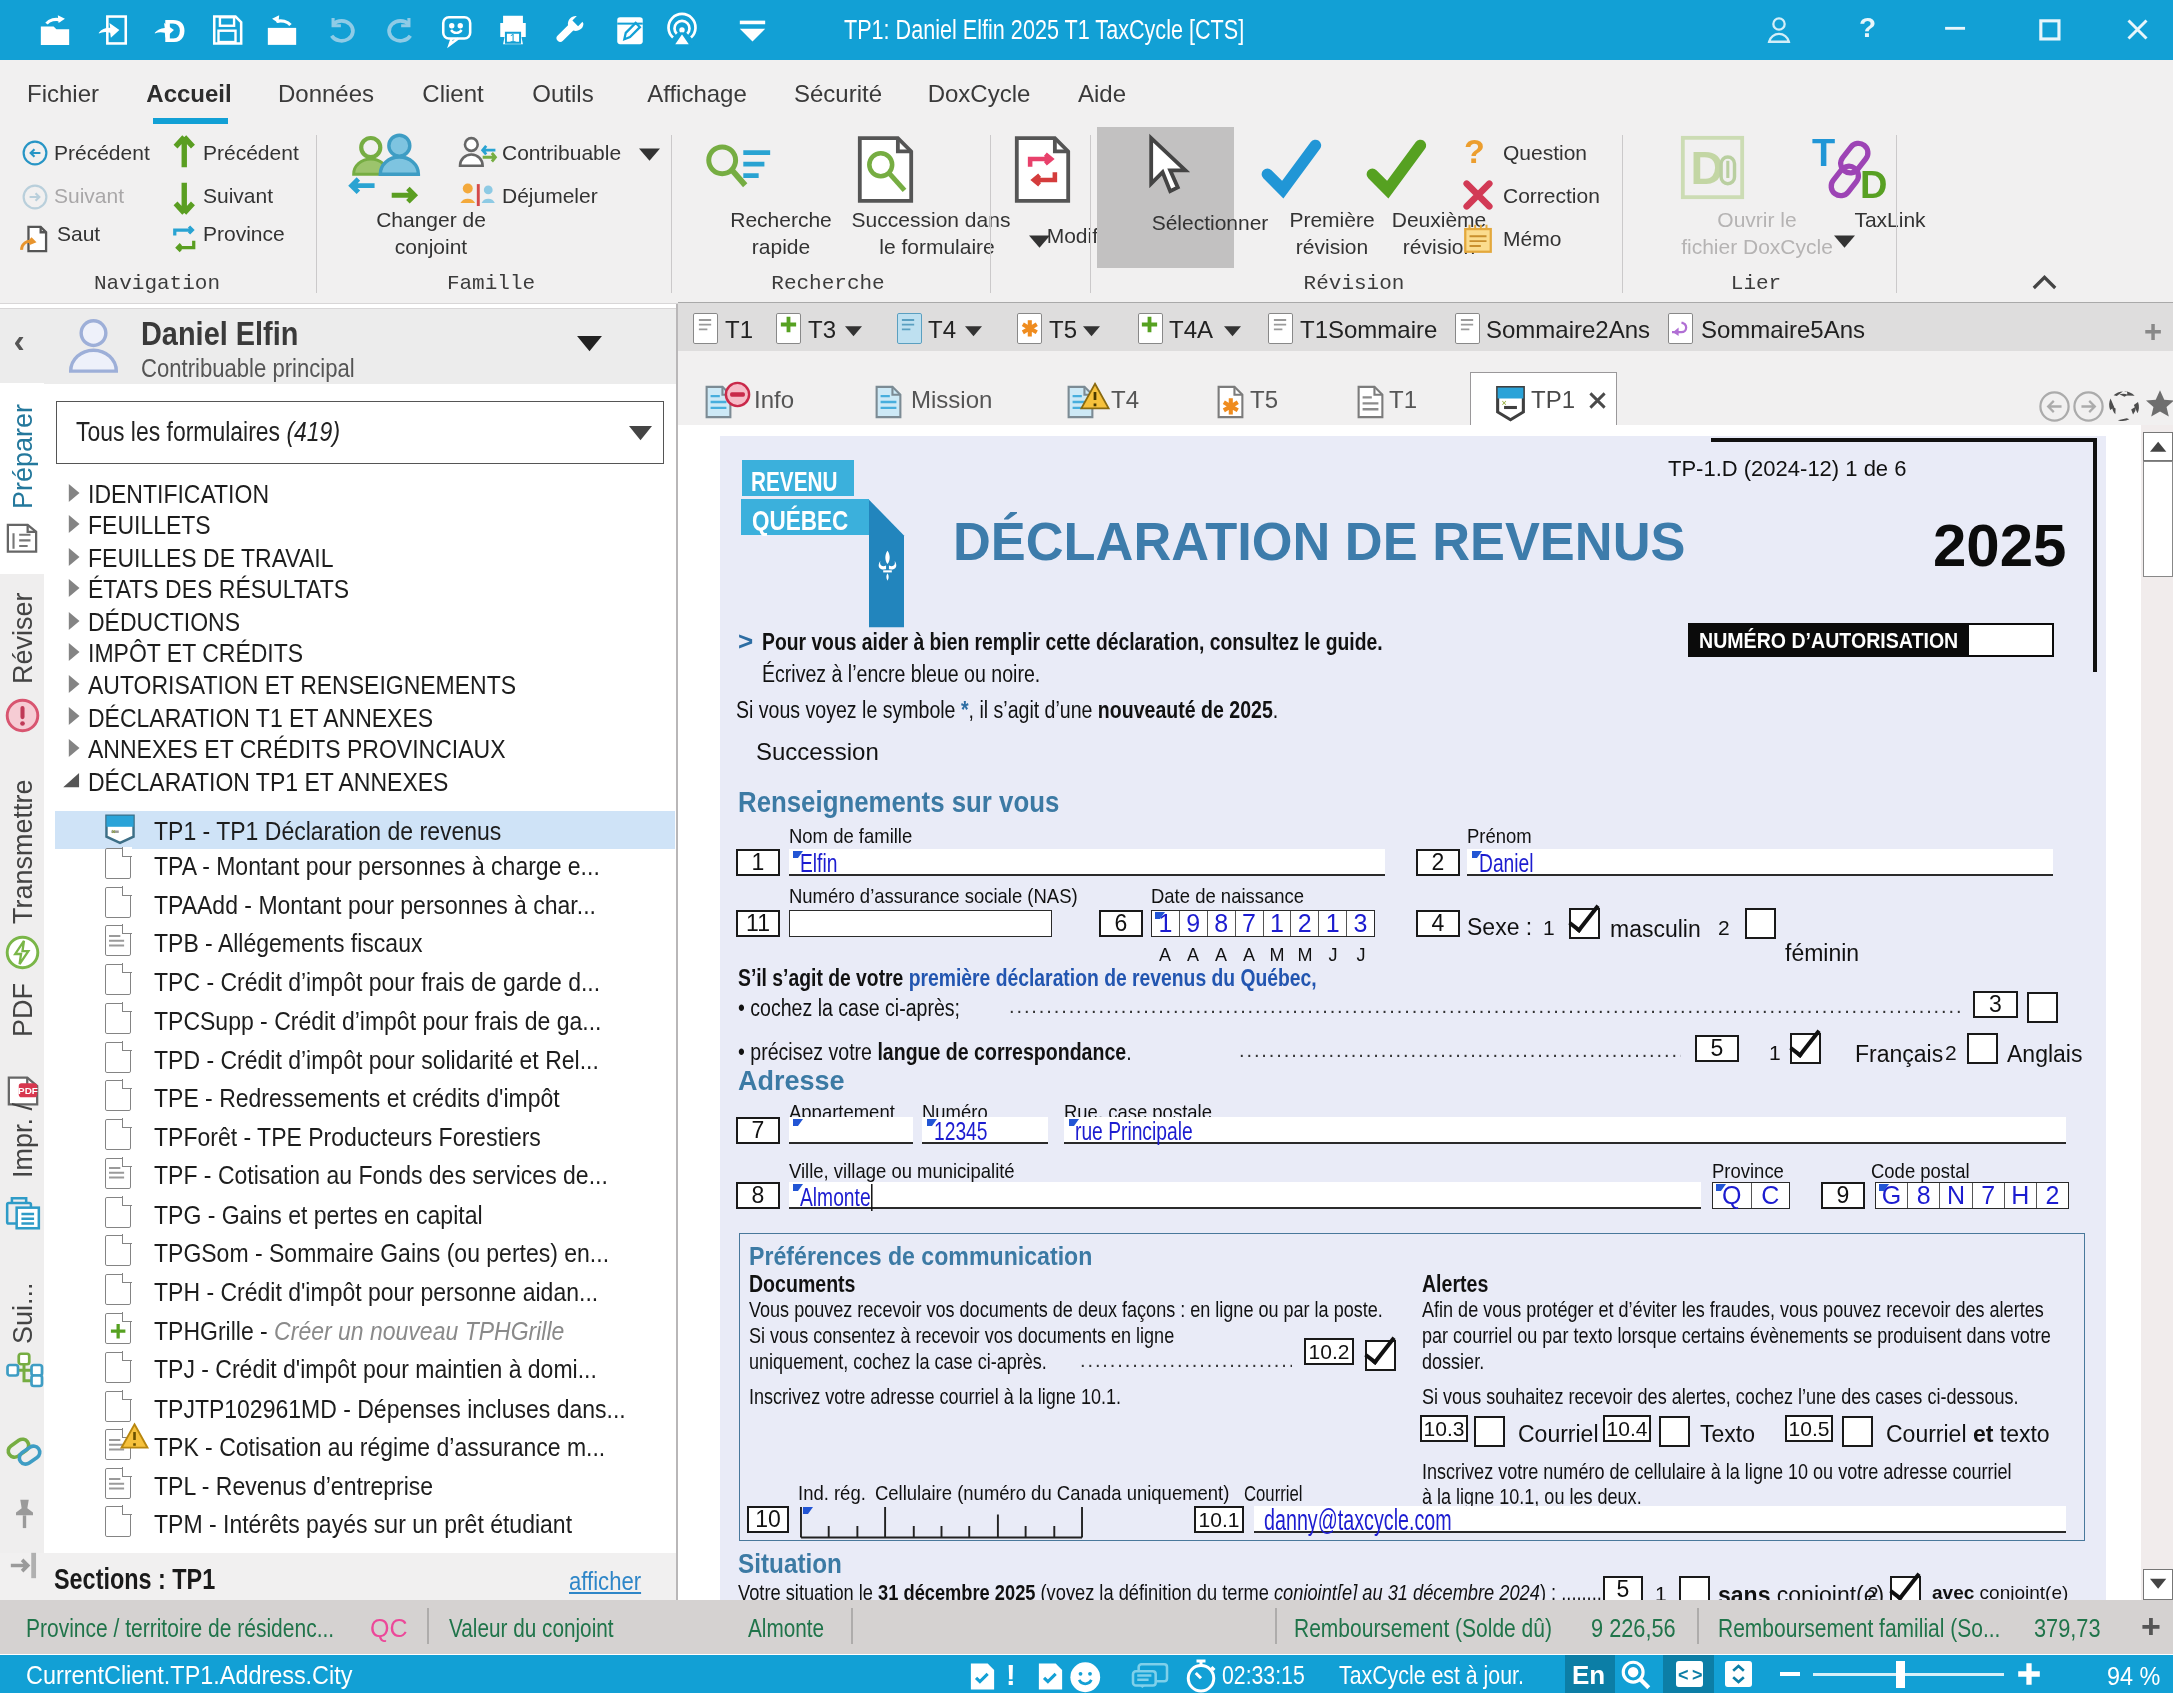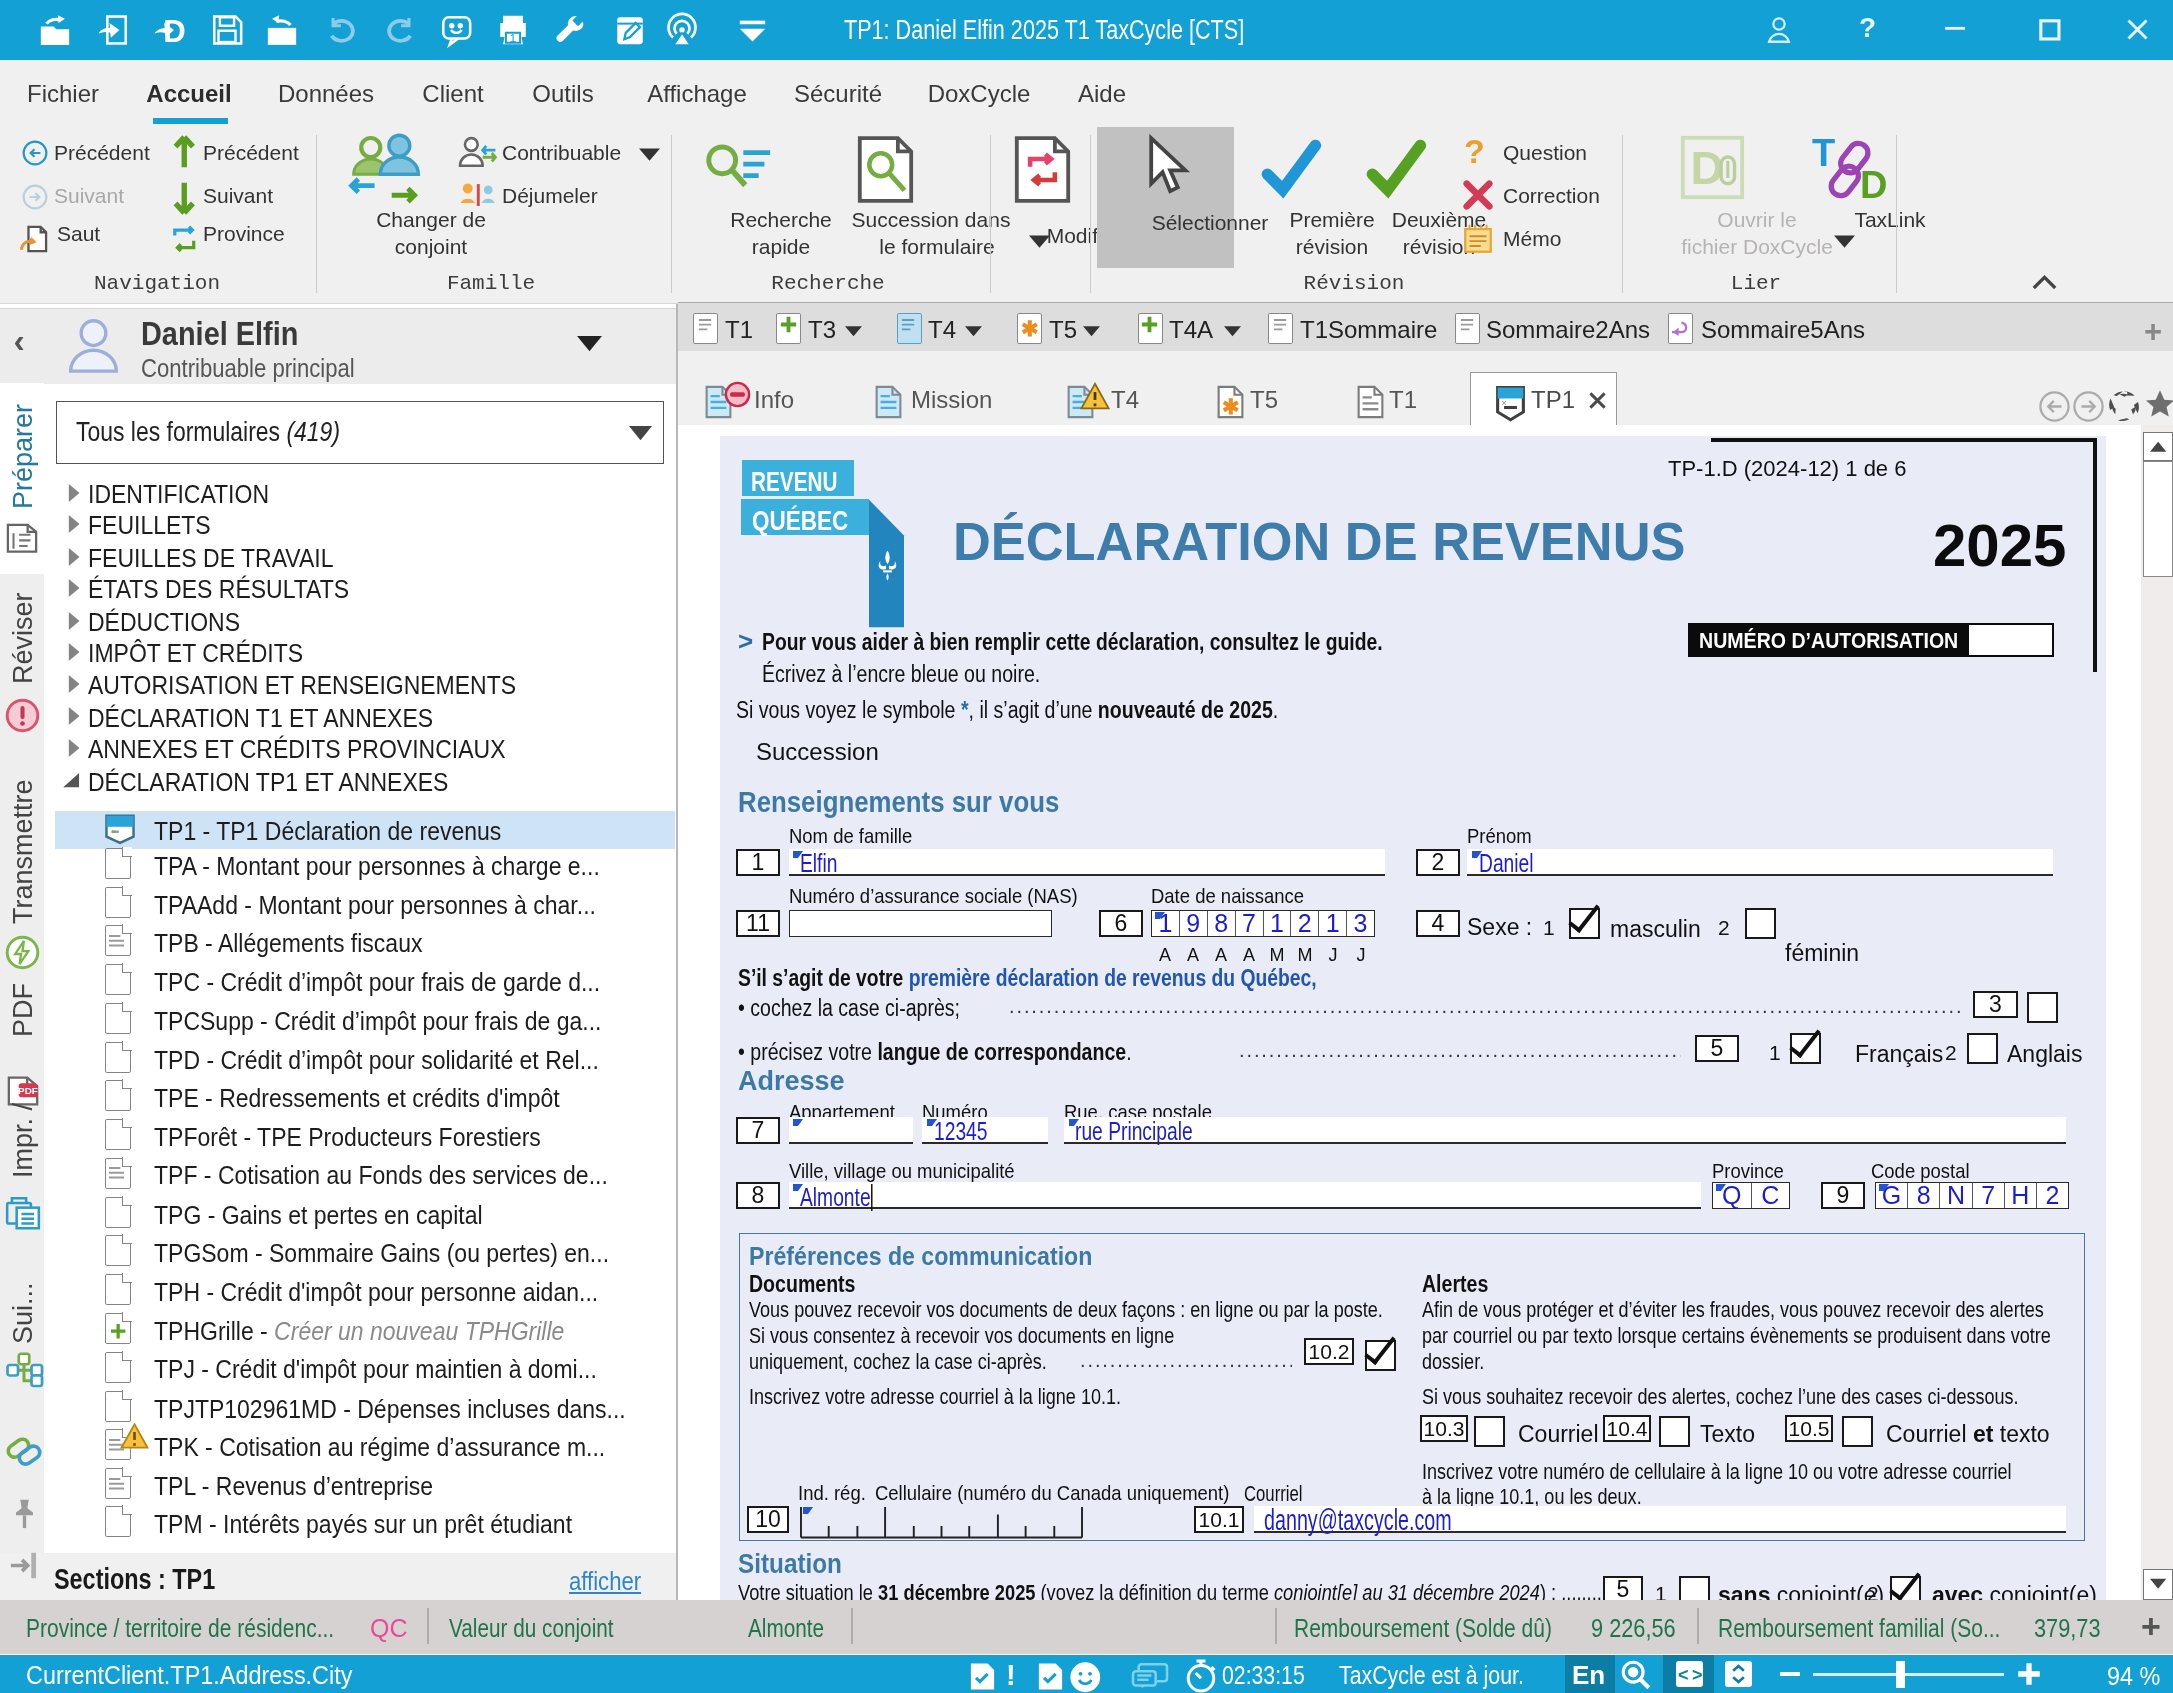--- a/index.html
+++ b/index.html
@@ -752,21 +752,21 @@
 <div class="bt" style="left:1264px;top:1508px;font-size:29px;transform:scaleX(.68);transform-origin:0 0;">danny@taxcycle.com</div>
 
 <div class="t" style="left:738px;top:1549px;font-size:27px;font-weight:bold;color:#3c7aa4;transform:scaleX(.9);transform-origin:0 0;">Situation</div>
 <div class="t" style="left:738px;top:1580px;font-size:22px;color:#111;transform:scaleX(.83);transform-origin:0 0;">Votre situation le <b>31 décembre 2025</b> (voyez la définition du terme <i>conjoint[e] au 31 décembre 2024</i>) : ........</div>
 <div class="nb" style="left:1603px;top:1576px;width:40px;height:27px;">5</div>
 <div class="t" style="left:1655px;top:1582px;font-size:21px;color:#111;">1</div>
 <div class="chk" style="left:1679px;top:1576px;"></div>
 <div class="t s6" style="left:1718px;top:1582px;font-size:23px;color:#111;"><b>sans</b> conjoint(e)</div>
 <div class="t" style="left:1867px;top:1582px;font-size:21px;color:#111;">2</div>
 <div class="chk ck" style="left:1890px;top:1576px;"></div>
-<div class="t s6" style="left:1932px;top:1582px;font-size:23px;color:#111;"><b>avec</b> conjoint(e)</div>
+<div class="t s6" style="left:1932px;top:1582px;font-size:19px;color:#111;"><b>avec</b> conjoint(e)</div>
 
 <div class="a" style="left:2141px;top:425px;width:32.5px;height:1175px;background:#f1ecec;"></div>
 <div class="a" style="left:2143px;top:432px;width:30px;height:29px;background:#fff;border:1.9px solid #777;"></div>
 <svg style="left:2150px;top:441px" width="16.3" height="11.5" viewBox="0 0 13 8">
       <path d="M6.5 0 L13 8 H0 z" fill="#444"></path>
     </svg>
 <div class="a" style="left:2143px;top:461px;width:30px;height:116px;background:#fff;border:1.9px solid #888;"></div>
 <div class="a" style="left:2143px;top:1569px;width:30px;height:31px;background:#fff;border:1.9px solid #777;"></div>
 <svg style="left:2150px;top:1578px" width="16.3" height="11.5" viewBox="0 0 13 8">
       <path d="M0 0 h13 L6.5 8 z" fill="#444"></path>

